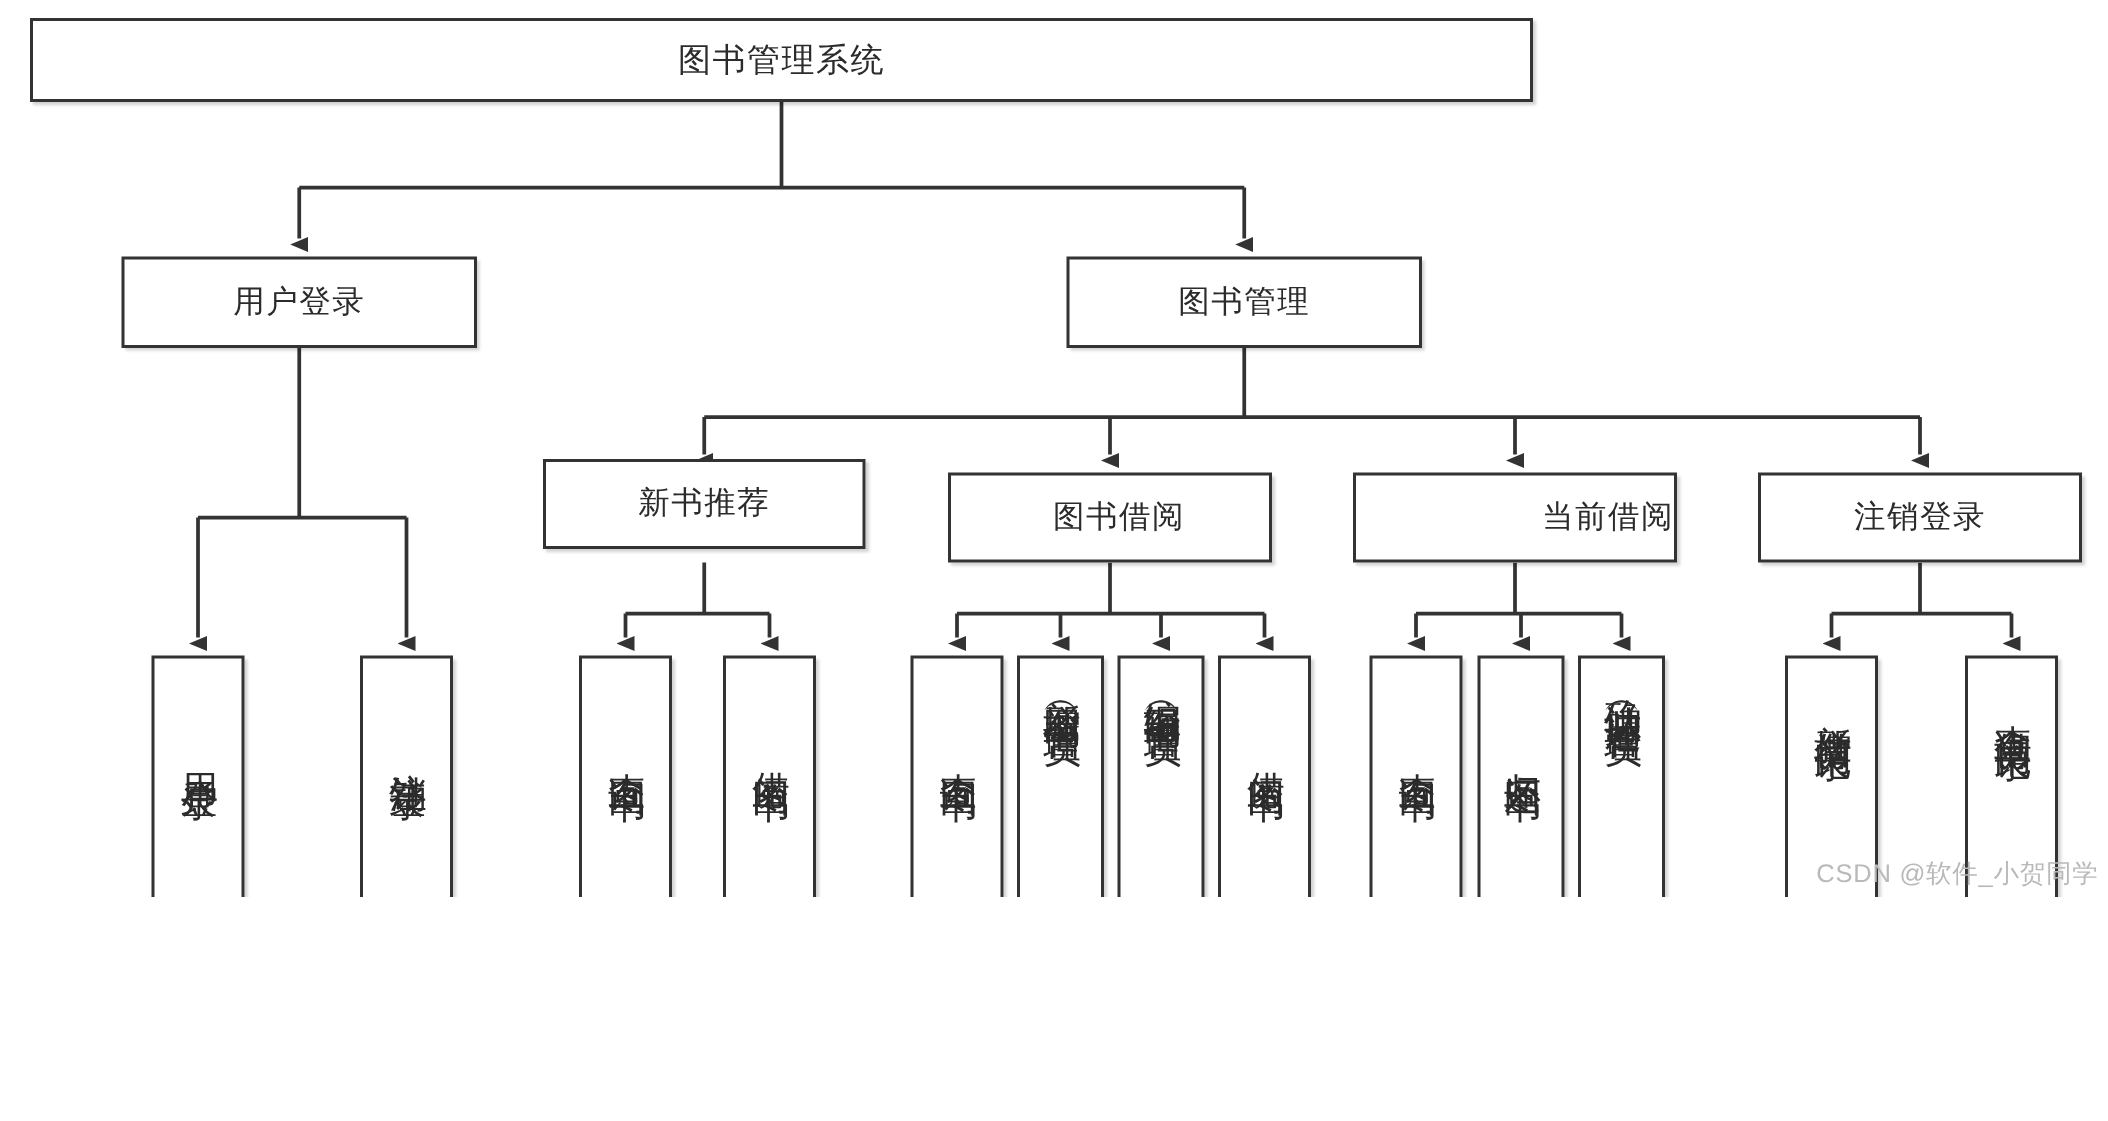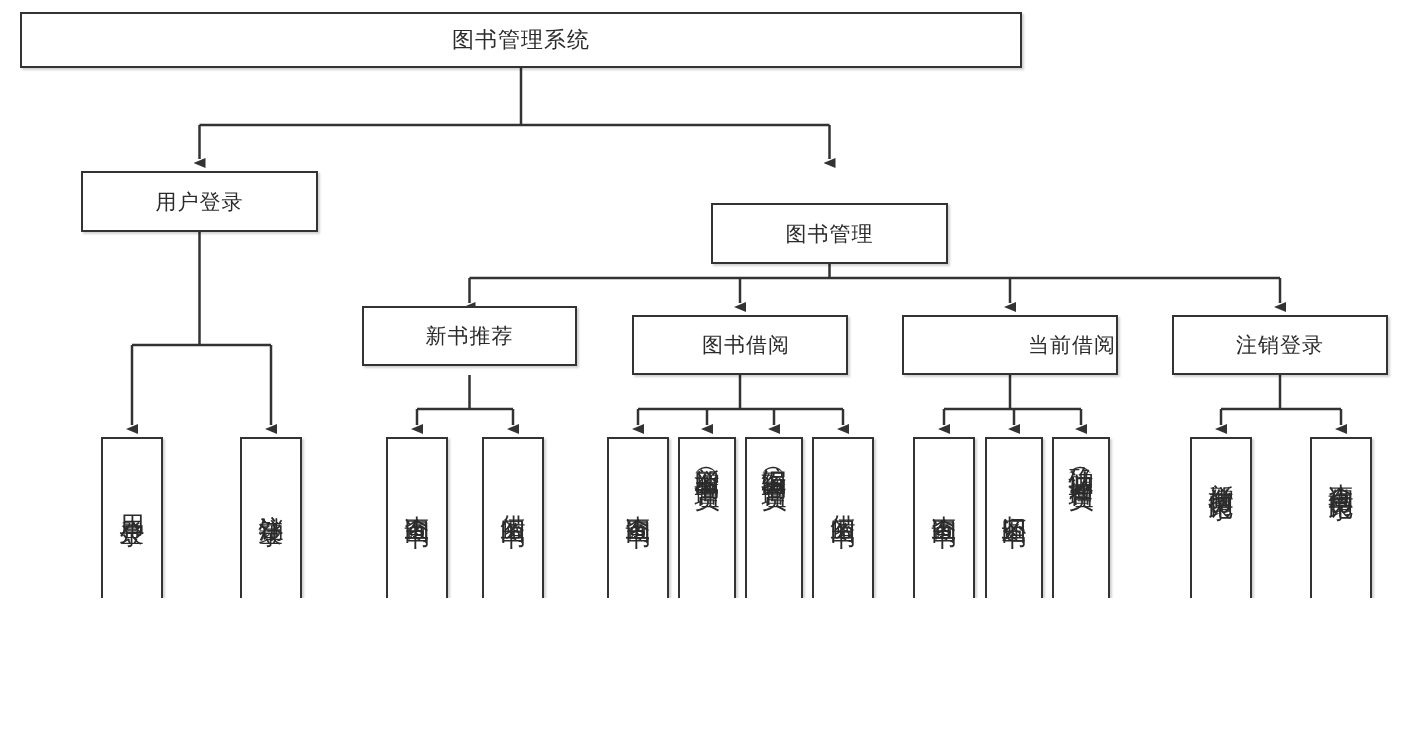--- a/index.html
+++ b/index.html
@@ -128,21 +128,21 @@
       </g>
   </svg>
 
   <div id="node-layer">
       <div class="node horizontal root" style="left: 20px; top: 12px; width: 1002px; height: 56px;">
         <span class="label">图书管理系统</span>
       </div>
       <div class="node horizontal" style="left: 81px; top: 171px; width: 237px; height: 61px;">
         <span class="label">用户登录</span>
       </div>
-      <div class="node horizontal" style="left: 711px; top: 171px; width: 237px; height: 61px; margin-top: 32px;">
+      <div class="node horizontal" style="left: 711px; top: 171px; width: 237px; height: 61px;">
         <span class="label">图书管理</span>
       </div>
       <div class="node horizontal" style="left: 362px; top: 306px; width: 215px; height: 60px;">
         <span class="label">新书推荐</span>
       </div>
       <div class="node horizontal" style="left: 632px; top: 315px; width: 216px; height: 60px; padding-left: 12px;">
         <span class="label">图书借阅</span>
       </div>
       <div class="node horizontal" style="left: 902px; top: 315px; width: 216px; height: 60px; justify-content: flex-end;">
         <span class="label">当前借阅</span>
@@ -184,13 +184,14 @@
         <span class="label">确认归还（管理员）</span>
       </div>
       <div class="node vertical long" style="left: 1190px; top: 437px; width: 62px; height: 296px;">
         <span class="label">新增借阅记录</span>
       </div>
       <div class="node vertical long" style="left: 1310px; top: 437px; width: 62px; height: 296px;">
         <span class="label">查询借阅记录</span>
       </div>
     </div>
 
+  <div class="watermark">CSDN @软件_小贺同学</div>
 </div>
 
 </body></html>

